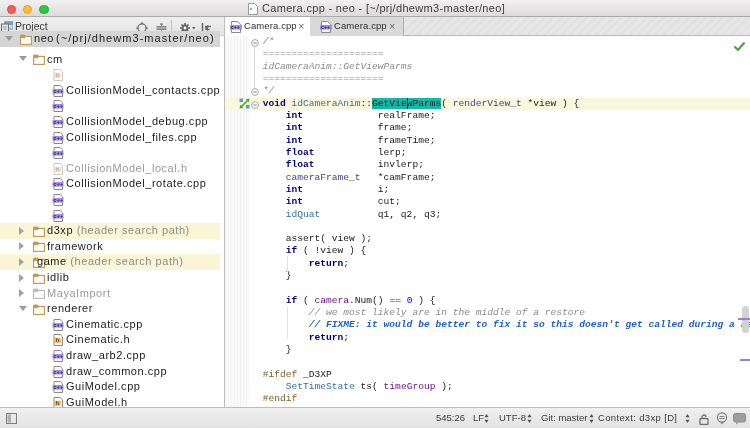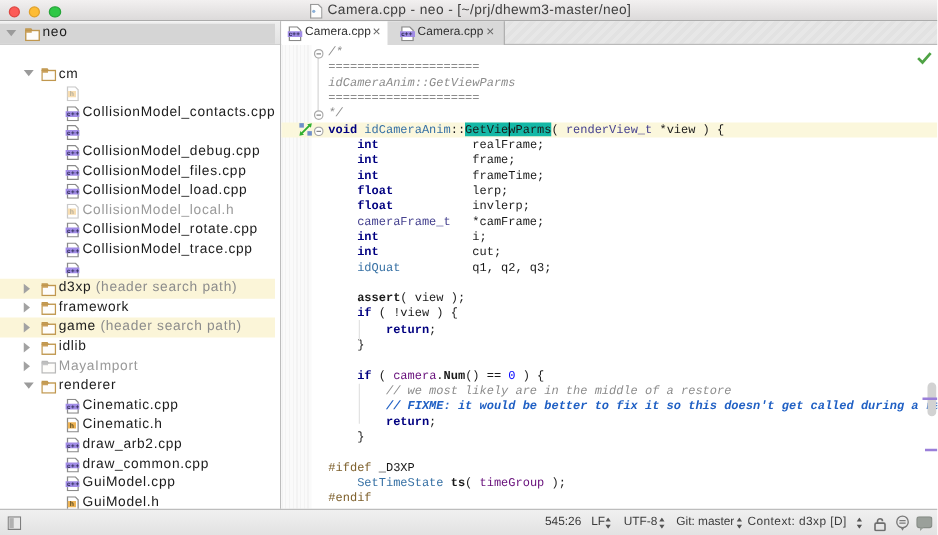--- a/index.html
+++ b/index.html
@@ -38,21 +38,21 @@
   .tabx{position:absolute;top:0;font-size:11px;color:#666}
   
   #editor{position:absolute;left:225px;top:36px;width:525px;height:371px;background:#fff;overflow:hidden}
   #gutter{position:absolute;left:0;top:0;width:24px;height:371px;
     background:repeating-linear-gradient(90deg,#f3f3f3 0 1px,#fafafa 1px 3px)}
   #caretline{position:absolute;left:0;top:61.5px;width:525px;height:12.33px;background:#fbf7dc}
   #code{position:absolute;left:37.7px;top:-0.1px;margin:0;font-family:"Liberation Mono",monospace;
     font-size:9.6px;line-height:12.33px;color:#1a1a1a;white-space:pre}
   .cm{color:#8c8c8c;font-style:italic}
   .kw{color:#000080;font-weight:bold}
-  .bk{font-weight:bold}
+  .bk{font-weight:normal}
   .cls{color:#3670a4}
   .tpd{color:#45418f}
   .fld{color:#660e7a}
   .num{color:#0000ff}
   .todo{color:#2060c4;font-weight:bold;font-style:italic}
   .selid{background:#14b8a6}
   .pp{color:#7e602c}
   
   #statusbar{position:absolute;left:0;top:407px;width:750px;height:21px;
     background:linear-gradient(#f0f0f0,#e2e2e2);border-top:1px solid #bdbdbd;box-sizing:border-box;
@@ -108,29 +108,30 @@
 
     <svg class="abs" style="left:200px;top:4.5px" width="12" height="12" viewBox="0 0 12 12">
       <path d="M2.5 1 V11" stroke="#676767" stroke-width="1.5"></path>
       <path d="M11 4.5 H7 M11 4.5" stroke="#676767" stroke-width="1.4"></path>
       <path d="M9.5 7.5 L5.5 7.5" stroke="#676767" stroke-width="1.4"></path>
       <path d="M8.5 4.5 L5 4.5" stroke="#676767" stroke-width="1.4"></path>
       <path d="M4.5 6 L8 3 V9 z" fill="#676767"></path>
     </svg>
   </div>
   <div id="tree">
-      <div class="row" style="top:2px">
+      <div class="row" style="top:14px">
         <div class="selband"></div>
         <div class="arrow arr-down" style="left:5px"></div>
         <svg class="icon" style="left:20px;top:2.5px" width="12" height="11" viewBox="0 0 12 11">
           <rect x="0.6" y="2.4" width="10.8" height="8" fill="#fefdfb" stroke="#c0974e" stroke-width="1.1"></rect>
           <path d="M0.6 2.4 h4.8 v1.8 h-4.8 z" fill="#cba05a"></path>
           <path d="M0.6 1.1 h4.2 l0.8 1.3 h-5 z" fill="#cba05a" stroke="#c0974e" stroke-width="0.9"></path>
         </svg>
         <span class="lbl" style="left:34px">neo</span>
+        <span class="lbl" style="left:56px;letter-spacing:1.05px">(~/prj/dhewm3-master/neo)</span>
       </div>
       <div class="row" style="top:34.6px">
         <div class="arrow arr-down" style="left:19px"></div>
         <svg class="icon" style="left:33px;top:2.5px" width="12" height="11" viewBox="0 0 12 11">
           <rect x="0.6" y="2.4" width="10.8" height="8" fill="#fefdfb" stroke="#c0974e" stroke-width="1.1"></rect>
           <path d="M0.6 2.4 h4.8 v1.8 h-4.8 z" fill="#cba05a"></path>
           <path d="M0.6 1.1 h4.2 l0.8 1.3 h-5 z" fill="#cba05a" stroke="#c0974e" stroke-width="0.9"></path>
         </svg>
         <span class="lbl" style="left:47px">cm</span>
       </div>
@@ -171,21 +172,20 @@
           <text x="1.5" y="8" font-size="5" font-family="Liberation Sans" fill="#2b2b4e" font-weight="bold">c++</text>
         </svg>
         <span class="lbl" style="left:66px">CollisionModel_files.cpp</span>
       </div>
       <div class="row" style="top:128.2px">
         <svg class="icon" style="left:52px" width="12" height="12" viewBox="0 0 12 12">
           <path d="M2 0.5 h6.2 l2.3 2.3 v8.7 h-8.5 z" fill="#fff" stroke="#8a8a8a"></path>
           <rect x="0.5" y="4" width="11" height="4.6" fill="#a18ce6"></rect>
           <text x="1.5" y="8" font-size="5" font-family="Liberation Sans" fill="#2b2b4e" font-weight="bold">c++</text>
         </svg>
-        <span class="lbl" style="left:66px">CollisionModel_load.cpp</span>
       </div>
       <div class="row" style="top:143.8px">
         <svg class="icon" style="left:52px;opacity:0.45" width="12" height="12" viewBox="0 0 12 12">
           <path d="M2 0.5 h6.2 l2.3 2.3 v8.7 h-8.5 z" fill="#fff" stroke="#8a8a8a"></path>
           <rect x="2.2" y="3.8" width="6.6" height="5" fill="#eeb455"></rect>
           <text x="3.8" y="8" font-size="5.5" font-family="Liberation Sans" fill="#5a4a20" font-weight="bold">h</text>
         </svg>
         <span class="lbl gray" style="left:66px">CollisionModel_local.h</span>
       </div>
       <div class="row" style="top:159.4px">
@@ -195,21 +195,20 @@
           <text x="1.5" y="8" font-size="5" font-family="Liberation Sans" fill="#2b2b4e" font-weight="bold">c++</text>
         </svg>
         <span class="lbl" style="left:66px">CollisionModel_rotate.cpp</span>
       </div>
       <div class="row" style="top:175px">
         <svg class="icon" style="left:52px" width="12" height="12" viewBox="0 0 12 12">
           <path d="M2 0.5 h6.2 l2.3 2.3 v8.7 h-8.5 z" fill="#fff" stroke="#8a8a8a"></path>
           <rect x="0.5" y="4" width="11" height="4.6" fill="#a18ce6"></rect>
           <text x="1.5" y="8" font-size="5" font-family="Liberation Sans" fill="#2b2b4e" font-weight="bold">c++</text>
         </svg>
-        <span class="lbl" style="left:66px">CollisionModel_trace.cpp</span>
       </div>
       <div class="row" style="top:190.6px">
         <svg class="icon" style="left:52px" width="12" height="12" viewBox="0 0 12 12">
           <path d="M2 0.5 h6.2 l2.3 2.3 v8.7 h-8.5 z" fill="#fff" stroke="#8a8a8a"></path>
           <rect x="0.5" y="4" width="11" height="4.6" fill="#a18ce6"></rect>
           <text x="1.5" y="8" font-size="5" font-family="Liberation Sans" fill="#2b2b4e" font-weight="bold">c++</text>
         </svg>
       </div>
       <div class="row" style="top:206.2px">
         <div class="ylband"></div>
@@ -231,21 +230,21 @@
         <span class="lbl" style="left:47px">framework</span>
       </div>
       <div class="row" style="top:237.4px">
         <div class="ylband"></div>
         <div class="arrow arr-right" style="left:19px"></div>
         <svg class="icon" style="left:33px;top:2.5px" width="12" height="11" viewBox="0 0 12 11">
           <rect x="0.6" y="2.4" width="10.8" height="8" fill="#fefdfb" stroke="#c0974e" stroke-width="1.1"></rect>
           <path d="M0.6 2.4 h4.8 v1.8 h-4.8 z" fill="#cba05a"></path>
           <path d="M0.6 1.1 h4.2 l0.8 1.3 h-5 z" fill="#cba05a" stroke="#c0974e" stroke-width="0.9"></path>
         </svg>
-        <span class="lbl" style="left:47px">game <span class="suffix">(header search path)</span></span>
+        <span class="lbl" style="left:37px">game <span class="suffix">(header search path)</span></span>
       </div>
       <div class="row" style="top:253px">
         <div class="arrow arr-right" style="left:19px"></div>
         <svg class="icon" style="left:33px;top:2.5px" width="12" height="11" viewBox="0 0 12 11">
           <rect x="0.6" y="2.4" width="10.8" height="8" fill="#fefdfb" stroke="#c0974e" stroke-width="1.1"></rect>
           <path d="M0.6 2.4 h4.8 v1.8 h-4.8 z" fill="#cba05a"></path>
           <path d="M0.6 1.1 h4.2 l0.8 1.3 h-5 z" fill="#cba05a" stroke="#c0974e" stroke-width="0.9"></path>
         </svg>
         <span class="lbl" style="left:47px">idlib</span>
       </div>

